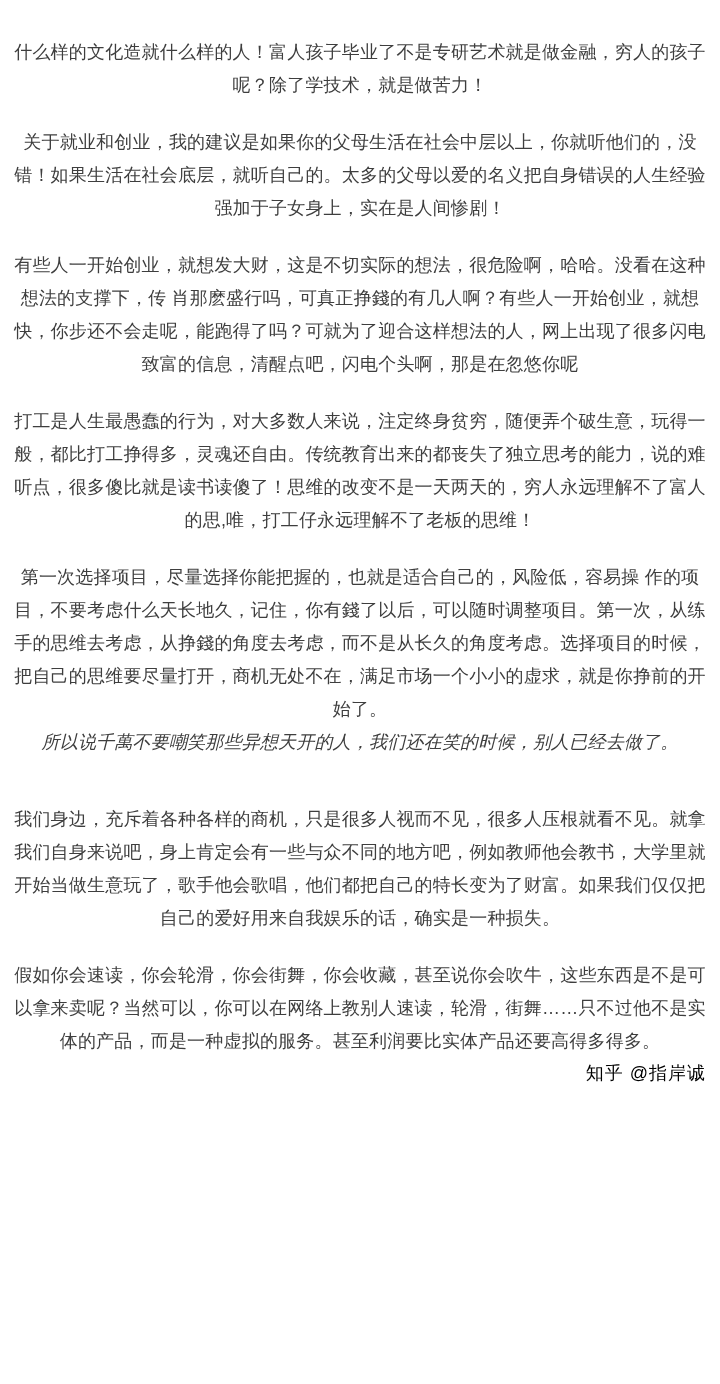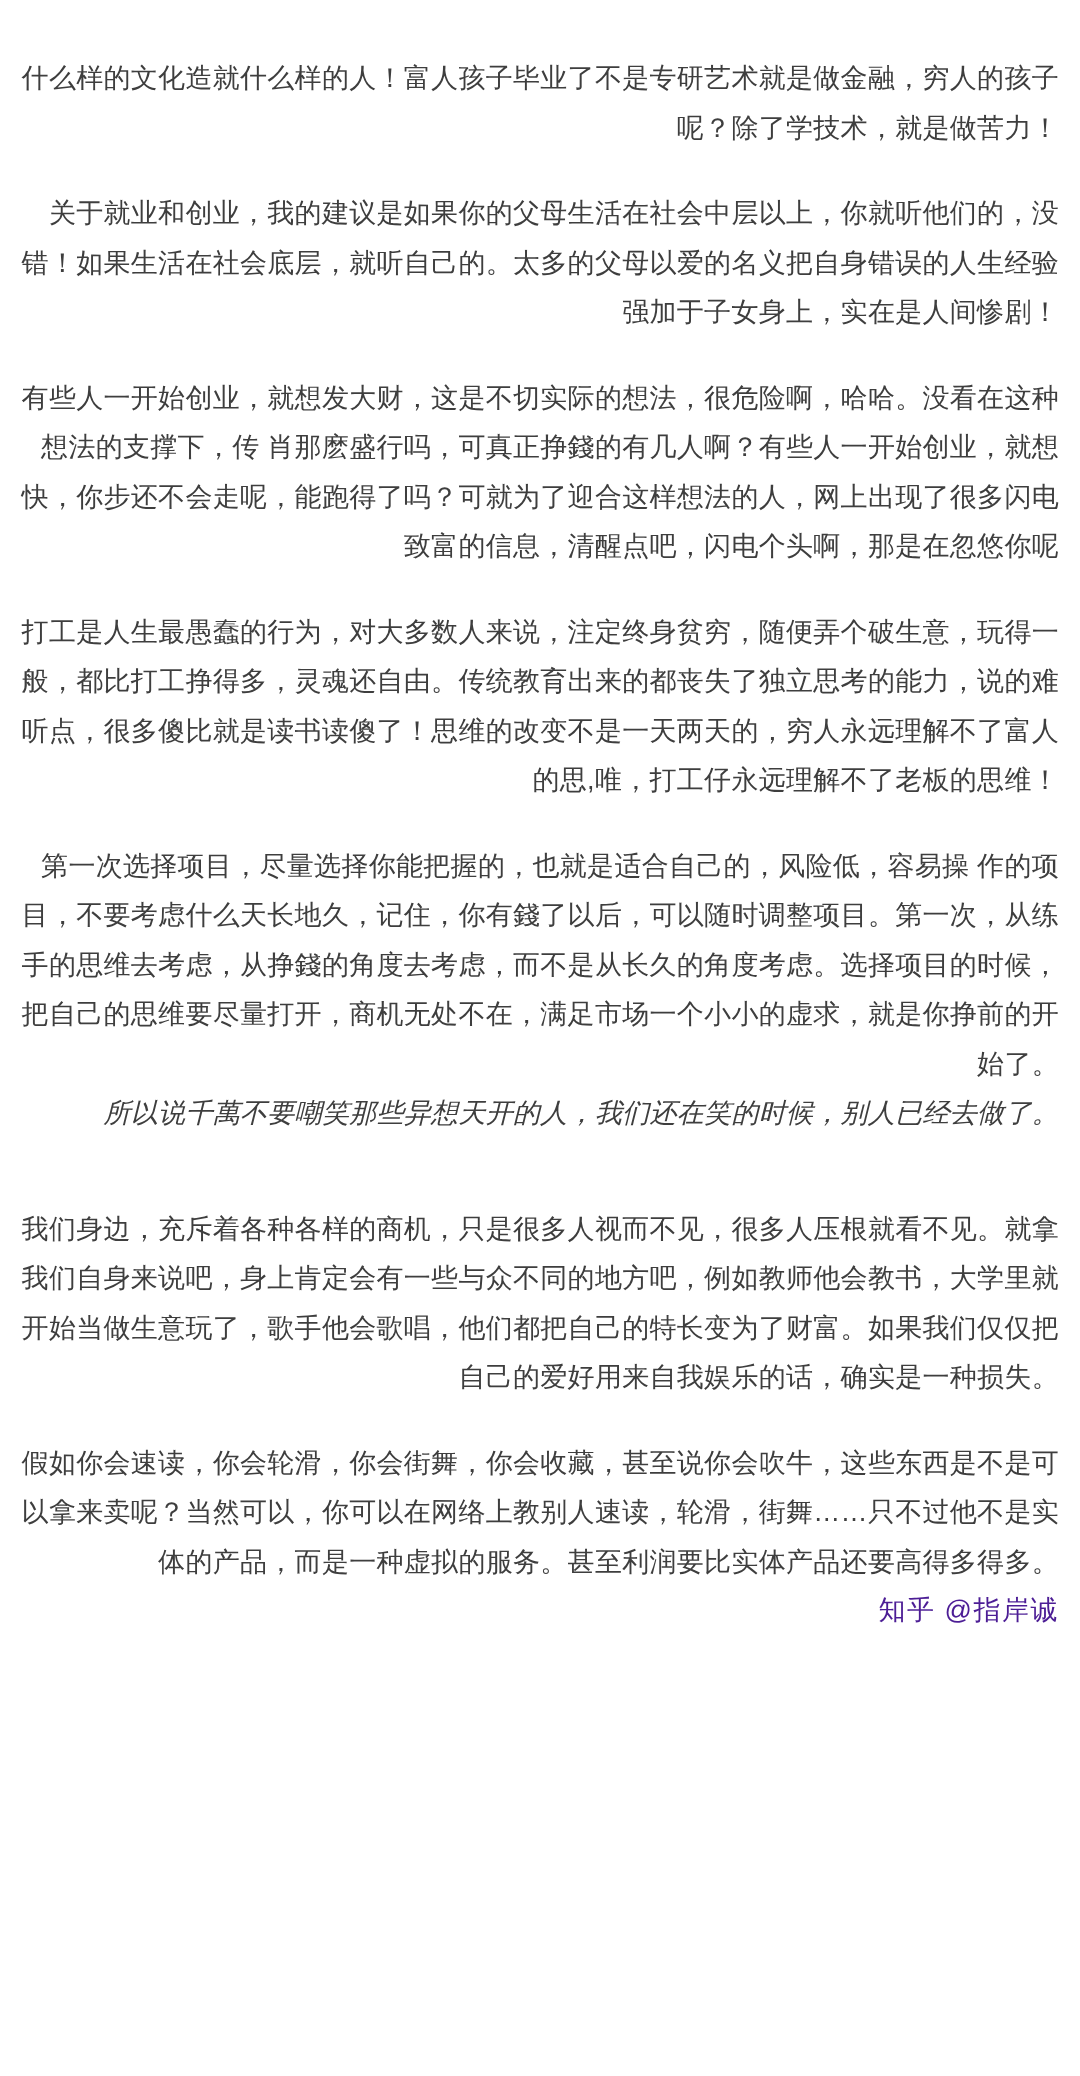--- a/index.html
+++ b/index.html
@@ -18,34 +18,34 @@
     width: 720px;
     height: 1384px;
     padding: 36px 14px 0 14px;
     background: #ffffff;
   }
   .article {
     color: #3e3e3e;
     font-size: 18px;
     line-height: 33px;
     letter-spacing: 0.2px;
-    text-align: right;
+    text-align: center;
   }
   .article p {
     margin: 0;
     word-break: break-all;
   }
   .gap-normal { margin-top: 24px !important; }
   .gap-xl     { margin-top: 36px !important; }
   .gap-xxl    { margin-top: 44px !important; }
   .gap-none   { margin-top: 0 !important; font-style: italic; }
   .watermark {
     margin-top: 2px;
     text-align: right;
-    color: #4c1d95;
+    color: #000000;
     font-size: 18px;
     line-height: 26px;
     letter-spacing: 1px;
   }
 </style>
 </head>
 <body>
 
 <div class="page">
   <div class="article">

